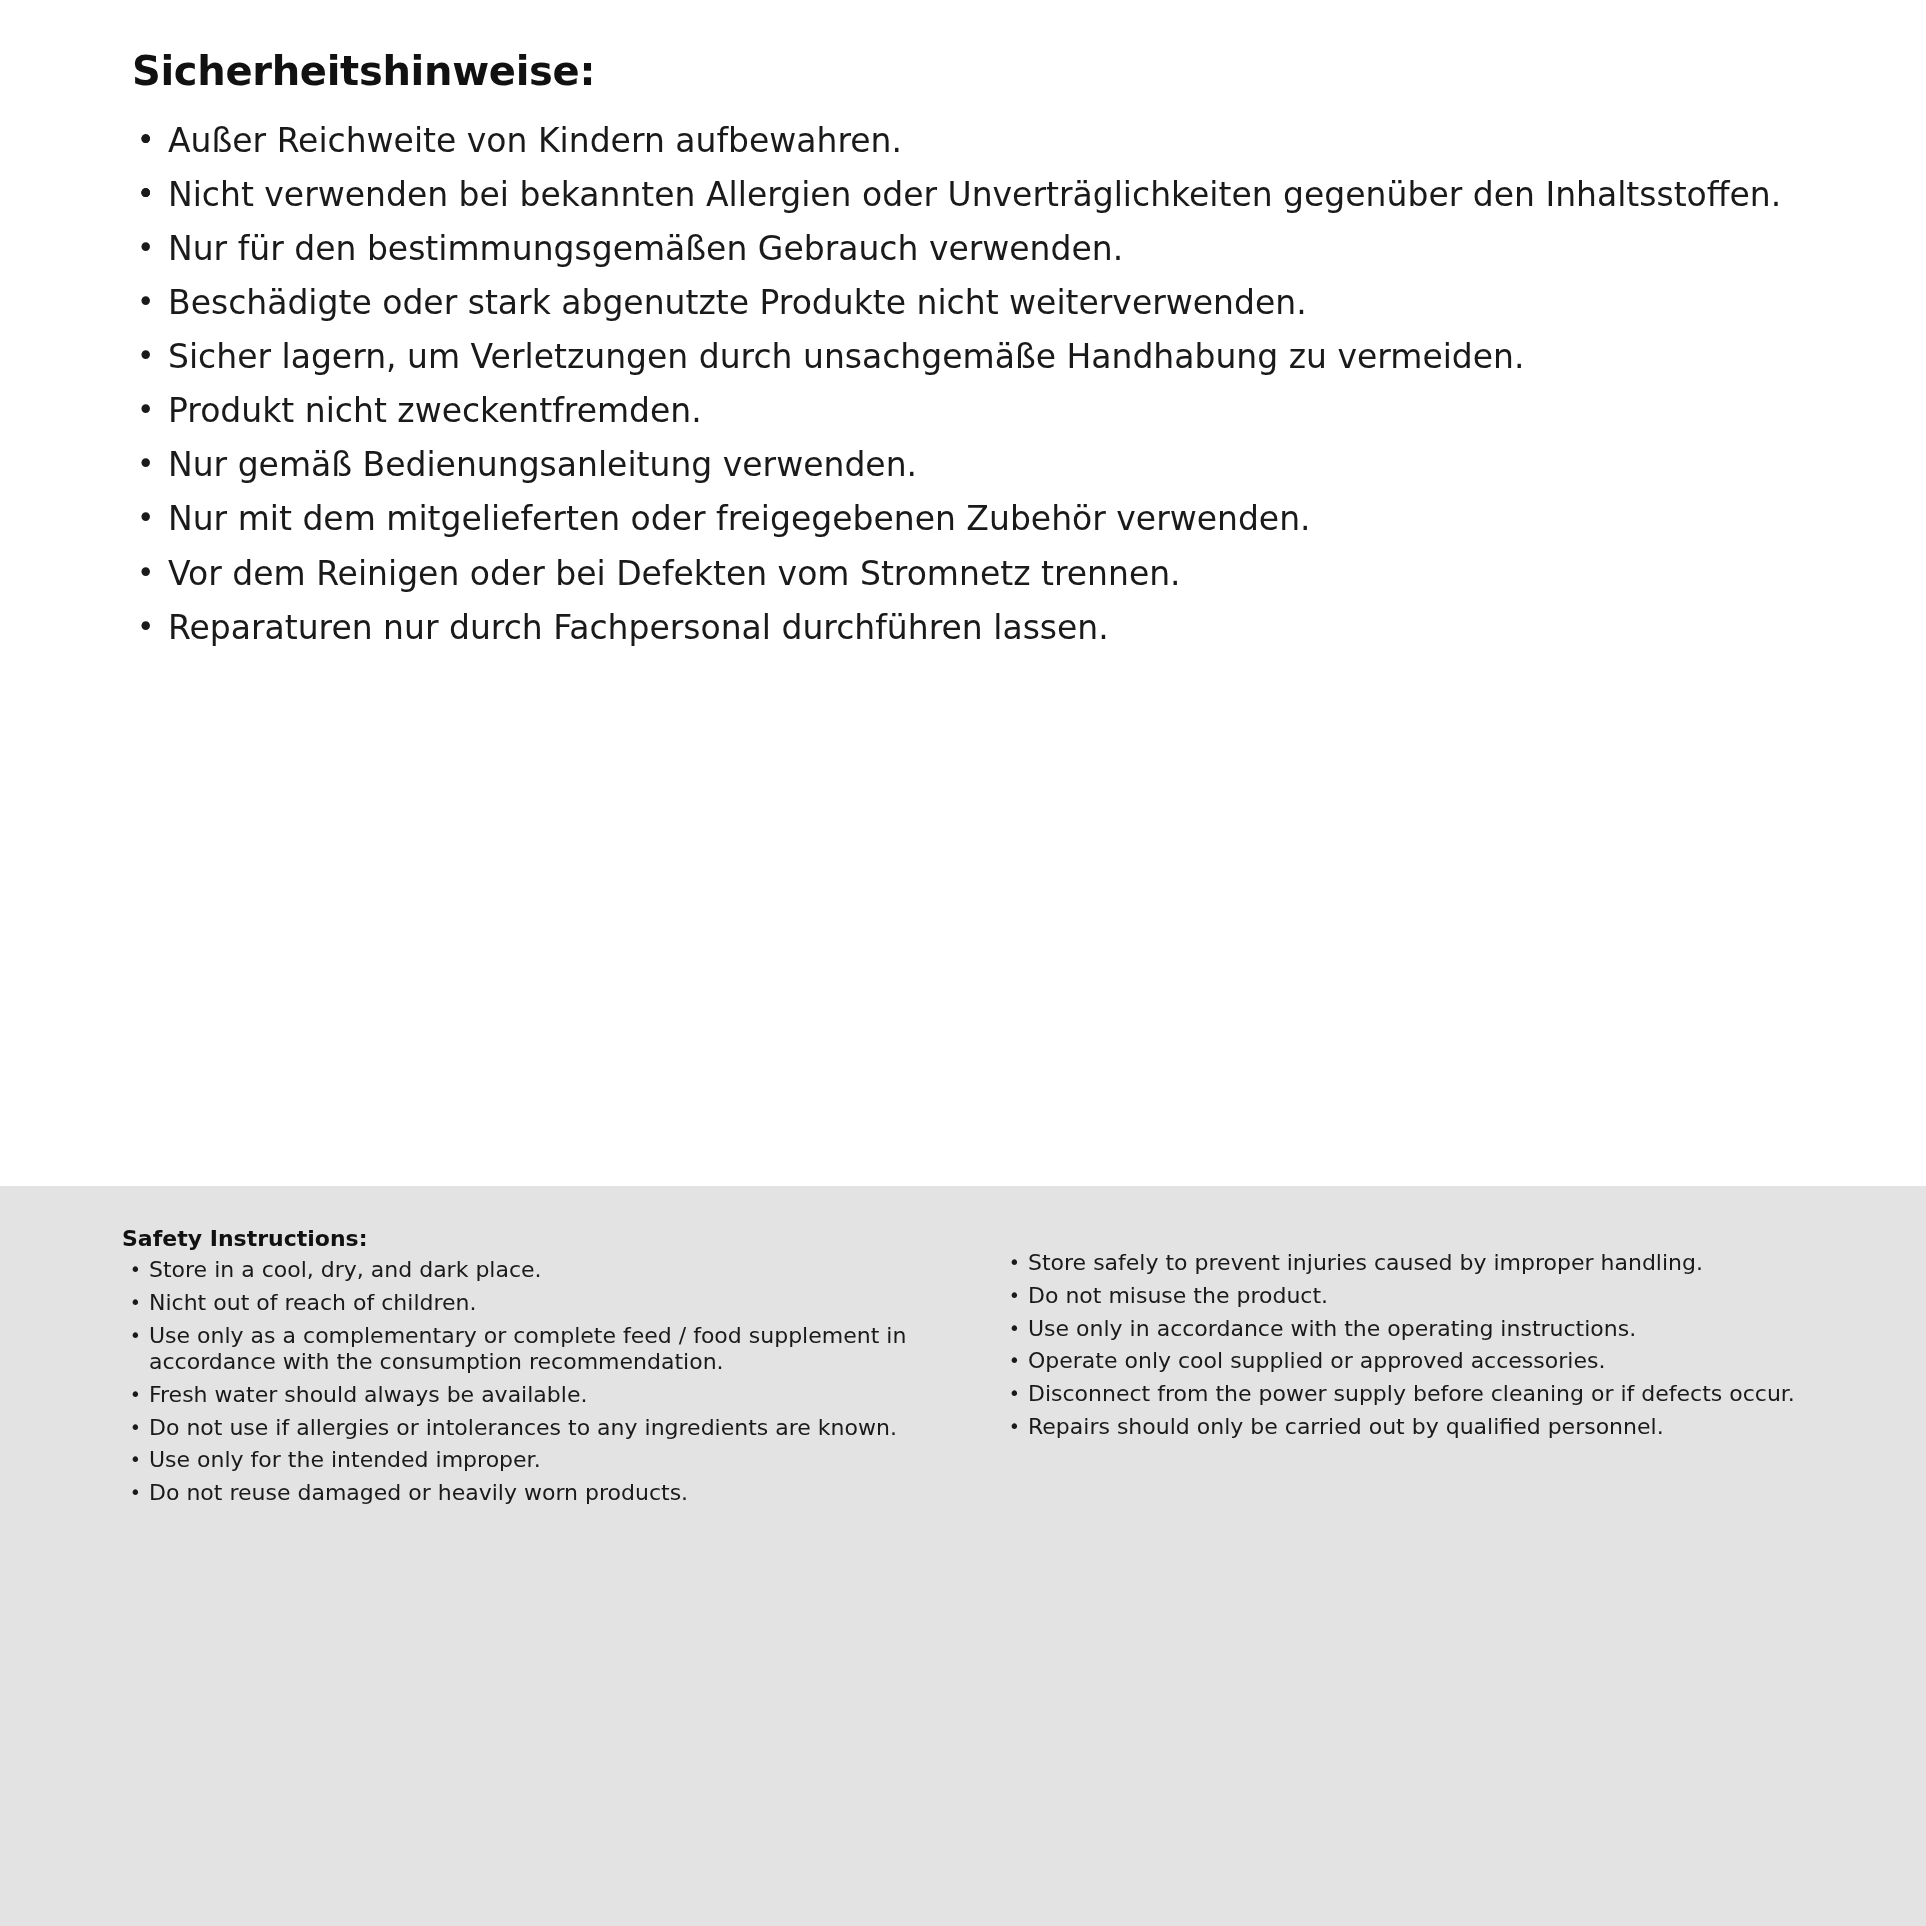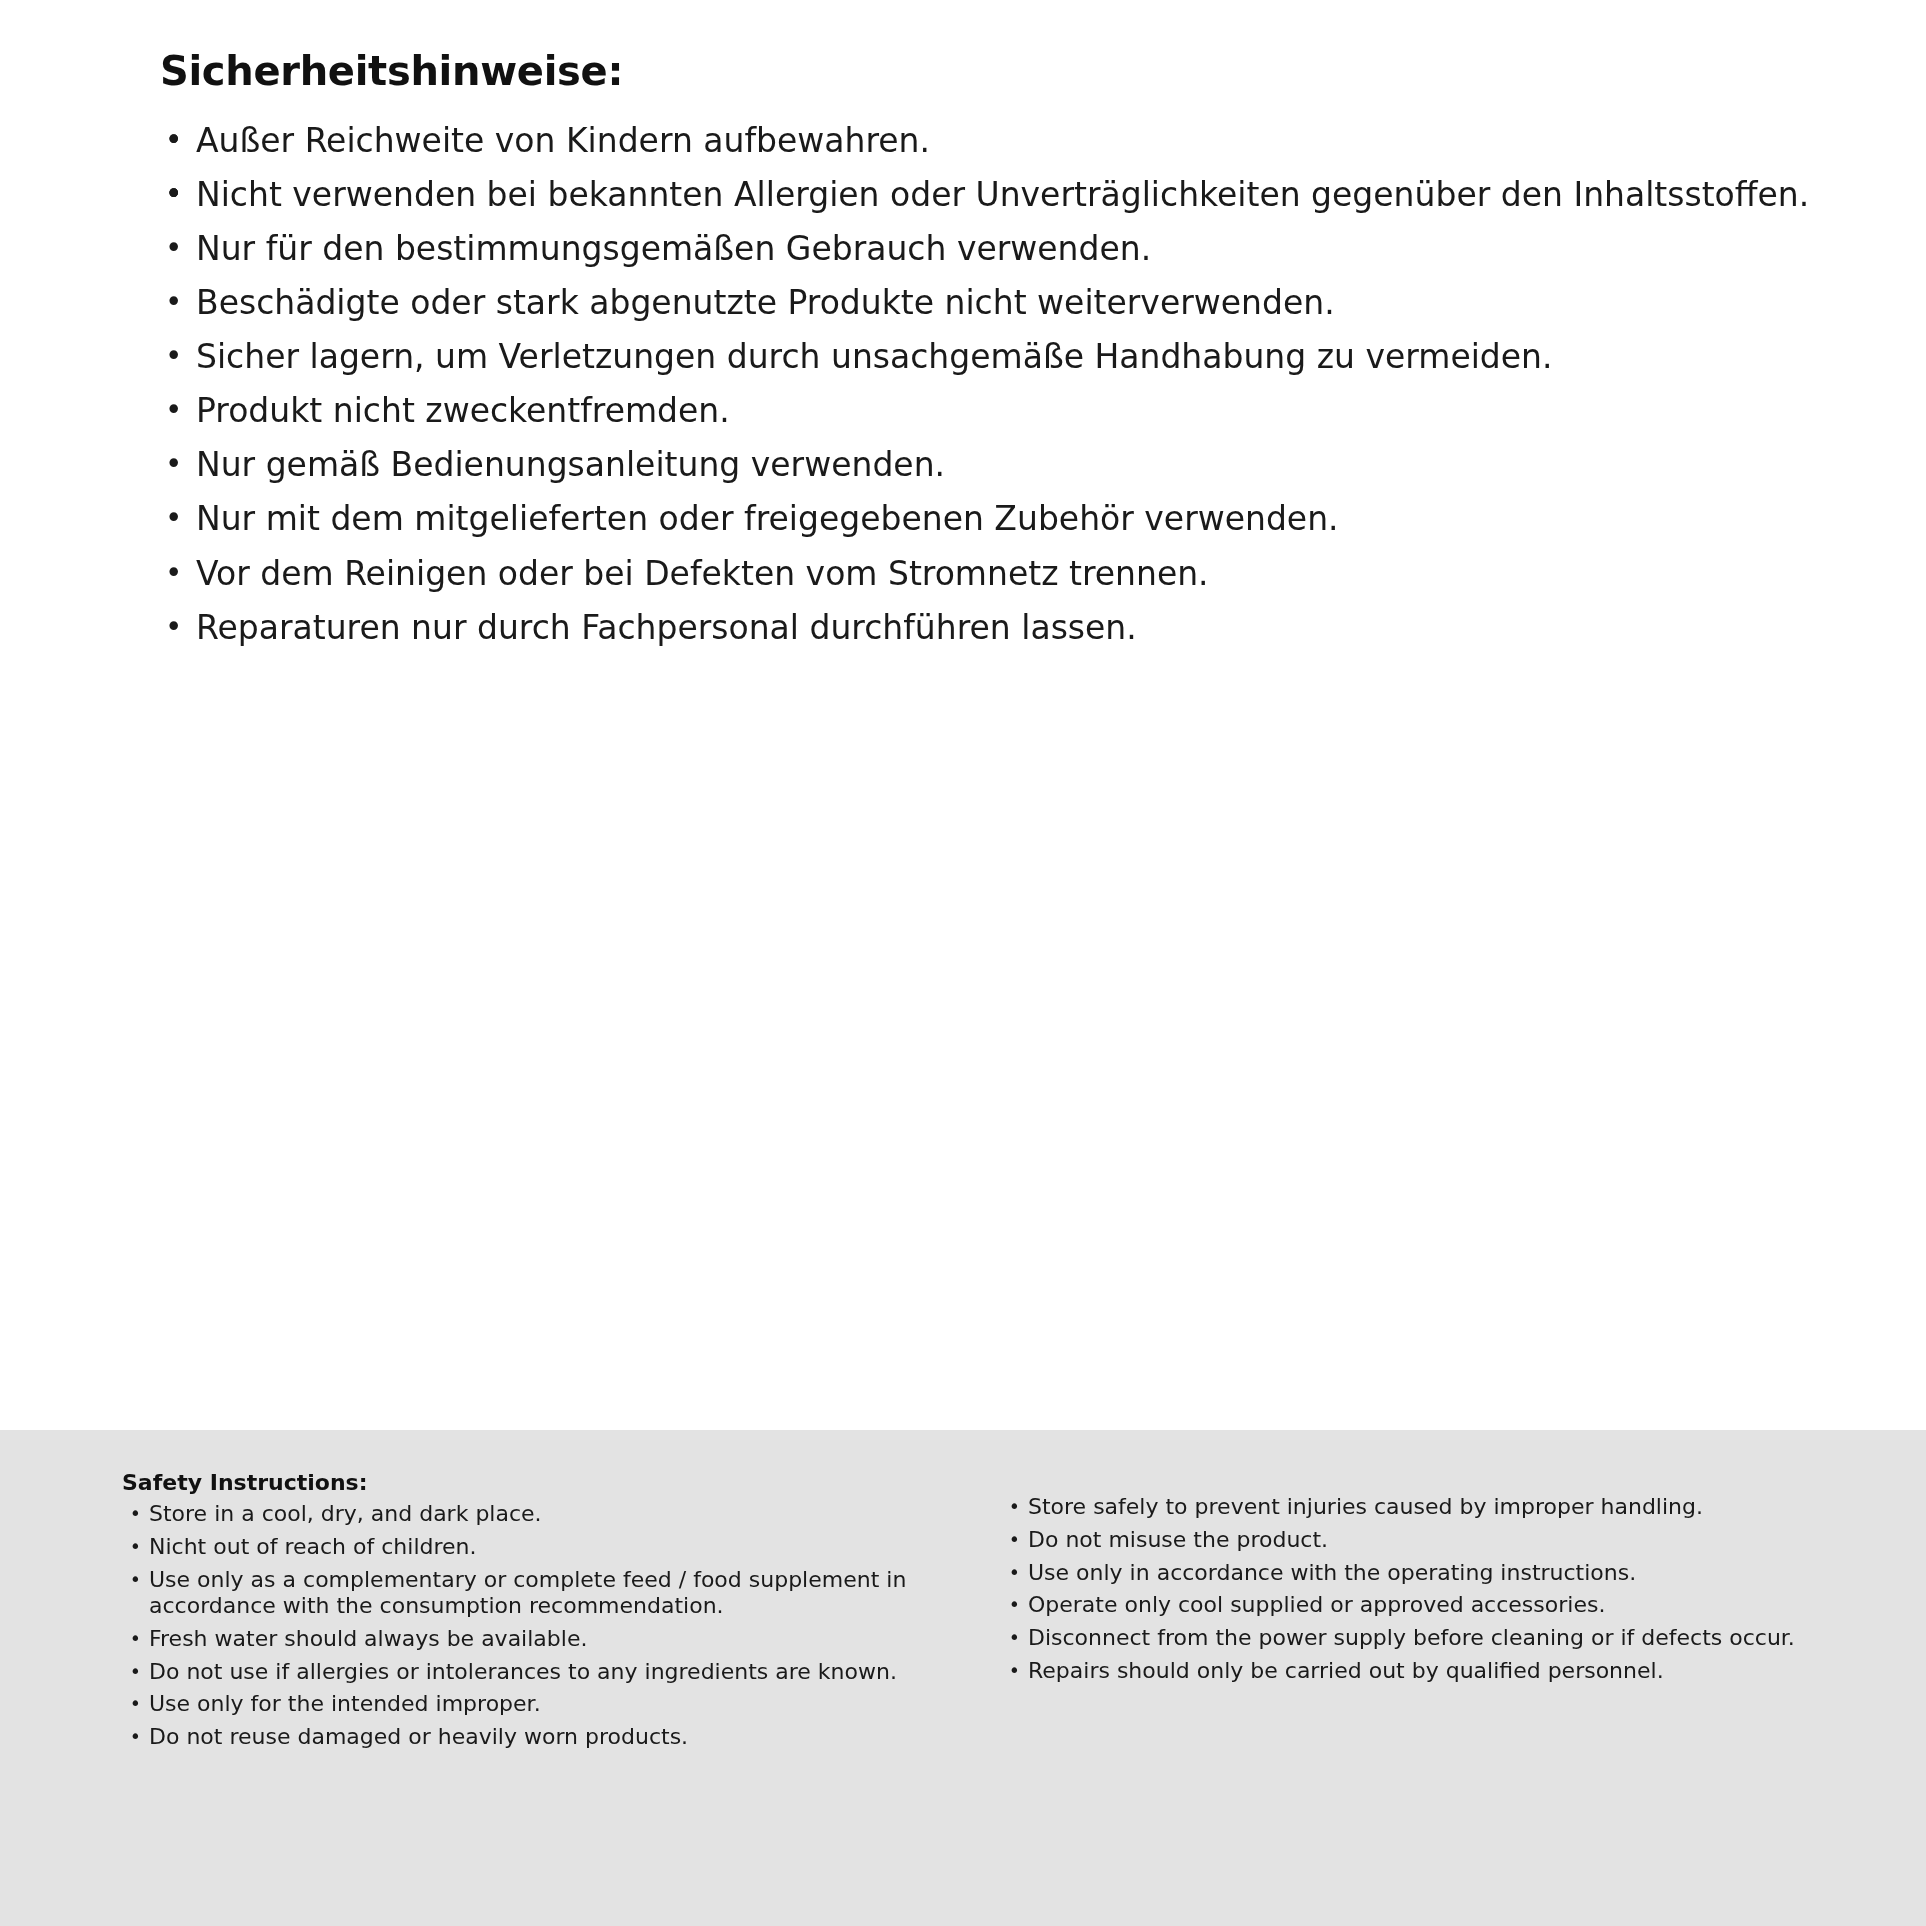--- a/index.html
+++ b/index.html
@@ -13,21 +13,20 @@
     font-family: "DejaVu Sans", "Liberation Sans", sans-serif;
     color: #1a1a1a;
     overflow: hidden;
     position: relative;
   }
 
   
   .de-section {
     padding: 48px 92px 0 128px;
     box-sizing: border-box;
-    margin-left: 28px;
   }
   .de-title {
     font-size: 40px;
     font-weight: bold;
     letter-spacing: -0.3px;
     margin: 0 0 27px 3.9px;
     color: #111111;
   }
   .de-list {
     list-style: none;
@@ -49,21 +48,21 @@
     font-size: 29.5px;
     line-height: 1.29;
   }
 
   
   .en-panel {
     position: absolute;
     left: 0;
     right: 0;
     bottom: 0;
-    height: 496px;
+    height: 740px;
     background: #e3e3e3;
     box-sizing: border-box;
     padding: 40px 77px 0 122px;
   }
   .en-columns {
     display: flex;
     gap: 51px;
     align-items: flex-start;
   }
   .en-col {

